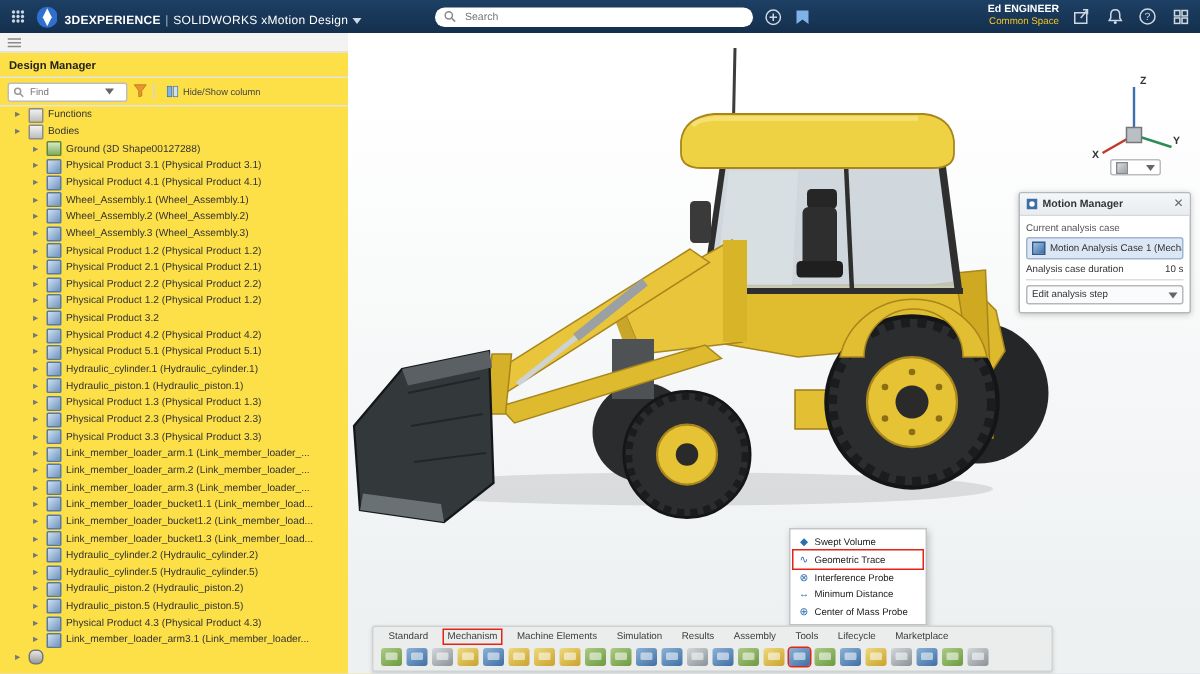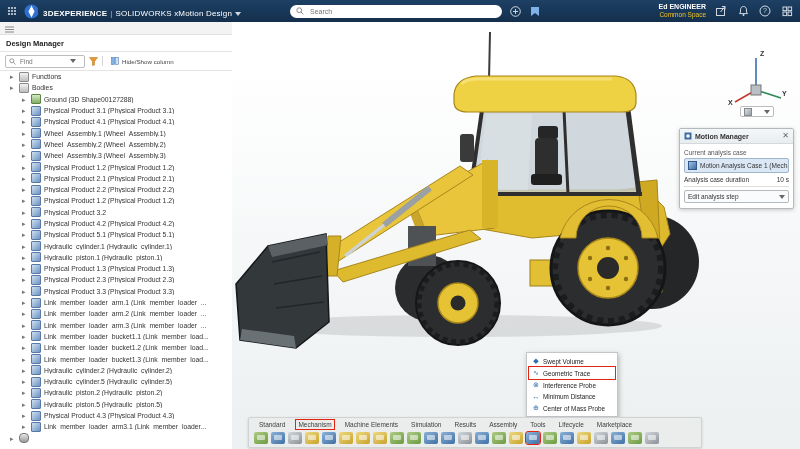--- a/index.html
+++ b/index.html
@@ -19,21 +19,21 @@
   .searchwrap{position:absolute;left:290px;top:4px;display:flex;align-items:center;gap:6px;}
   .searchbox{width:200px;height:13px;background:#fff;border-radius:7px;display:flex;align-items:center;padding:0 6px;gap:4px;}
   .searchbox input{border:0;outline:0;flex:1;font-size:7px;color:#444;background:transparent;}
   .tb-right{position:absolute;right:6px;top:0;height:22px;display:flex;align-items:center;gap:8px;}
   .userblock{text-align:right;line-height:8px;}
   .username{font-size:7px;font-weight:bold;color:#fff;}
   .userspace{font-size:6.5px;color:#f2c323;}
   .tbicon{width:14px;height:14px;display:flex;align-items:center;justify-content:center;}
 
   
-  .left-panel{position:absolute;top:22px;left:0;width:249px;height:427px;background:#ffffff;
+  .left-panel{position:absolute;top:22px;left:0;width:249px;height:427px;background:#fde047;
     border-right:1px solid #c3c7c9;box-sizing:border-box;}
   .lp-row0{height:12px;background:#f3f3f3;border-bottom:1px solid #e0e0e0;display:flex;align-items:center;padding:0 5px;justify-content:space-between;}
   .lp-title{height:16px;display:flex;align-items:center;padding:0 6px;border-bottom:1px solid #e4e4e4;justify-content:space-between;}
   .lp-title span{font-size:7.5px;color:#222;font-weight:bold;}
   .lp-find{height:18px;display:flex;align-items:center;gap:4px;padding:0 5px;border-bottom:1px solid #e4e4e4;}
   .findbox{width:72px;height:11px;border:1px solid #bdbdbd;border-radius:2px;background:#fff;display:flex;align-items:center;padding:0 3px;gap:2px;}
   .findbox input{border:0;outline:0;width:46px;font-size:6.5px;color:#666;background:transparent;}
   .hidecol{font-size:6.2px;color:#444;white-space:nowrap;display:flex;align-items:center;gap:3px;margin-left:4px;}
   .vdiv{width:1px;height:10px;background:#d4d4d4;}
   #tree{height:378px;overflow:hidden;}

